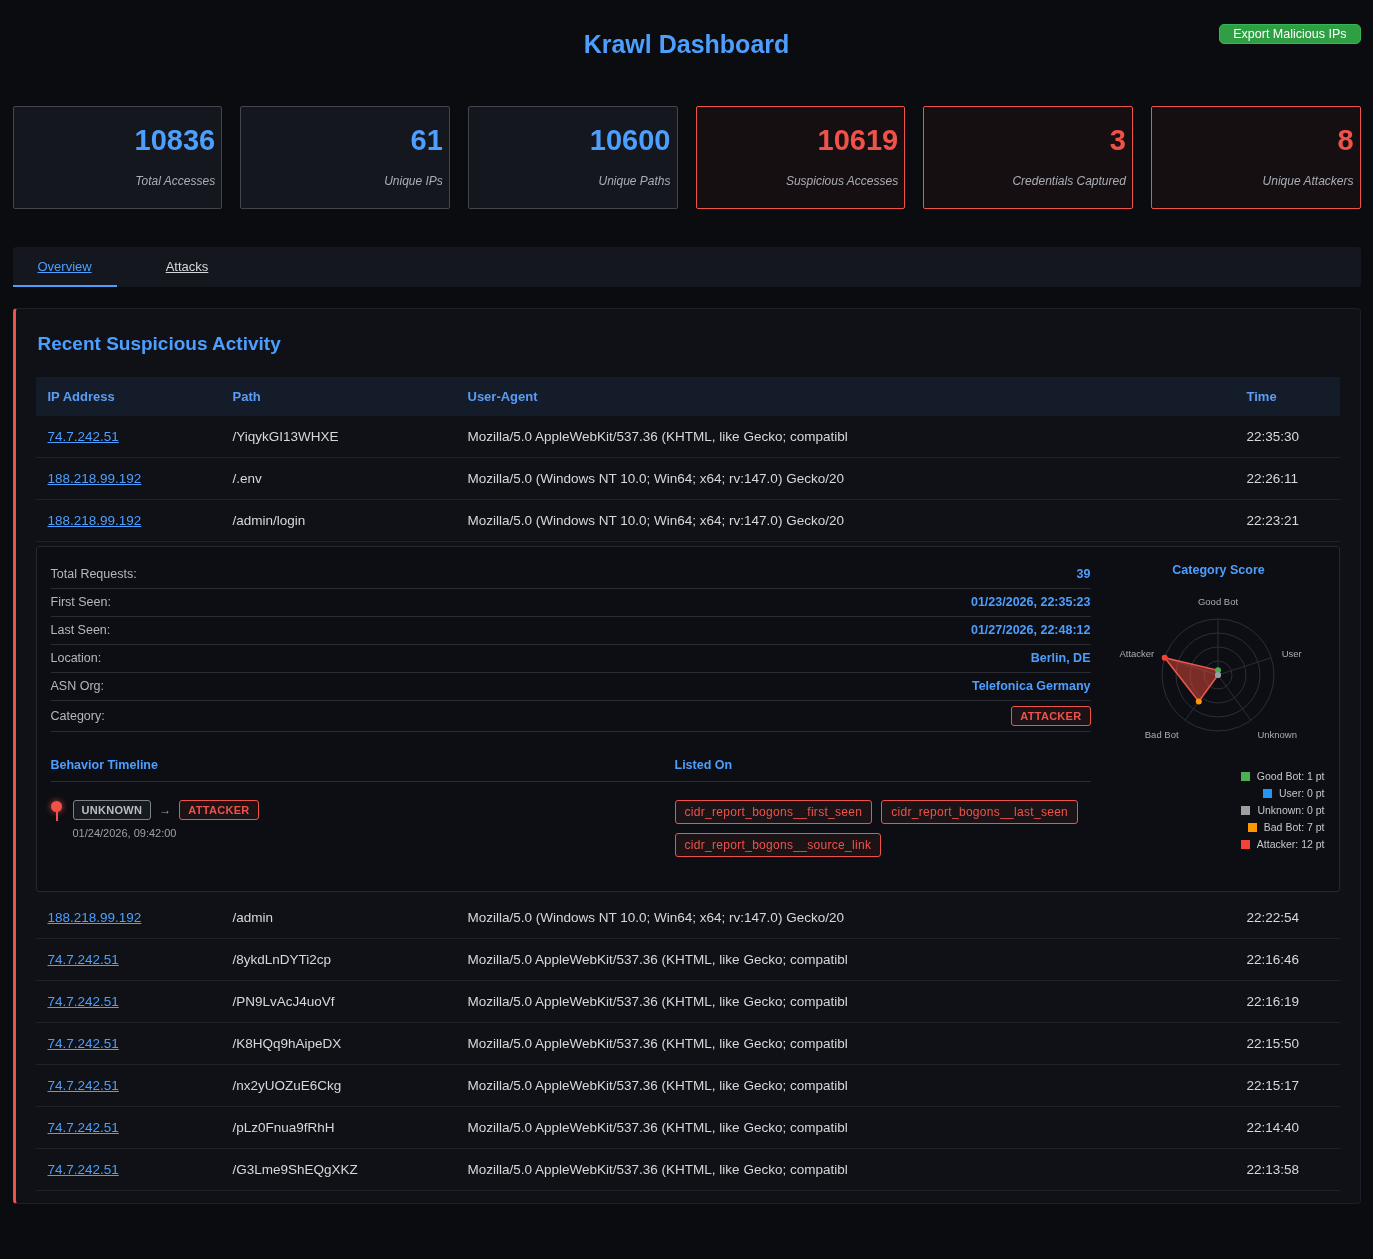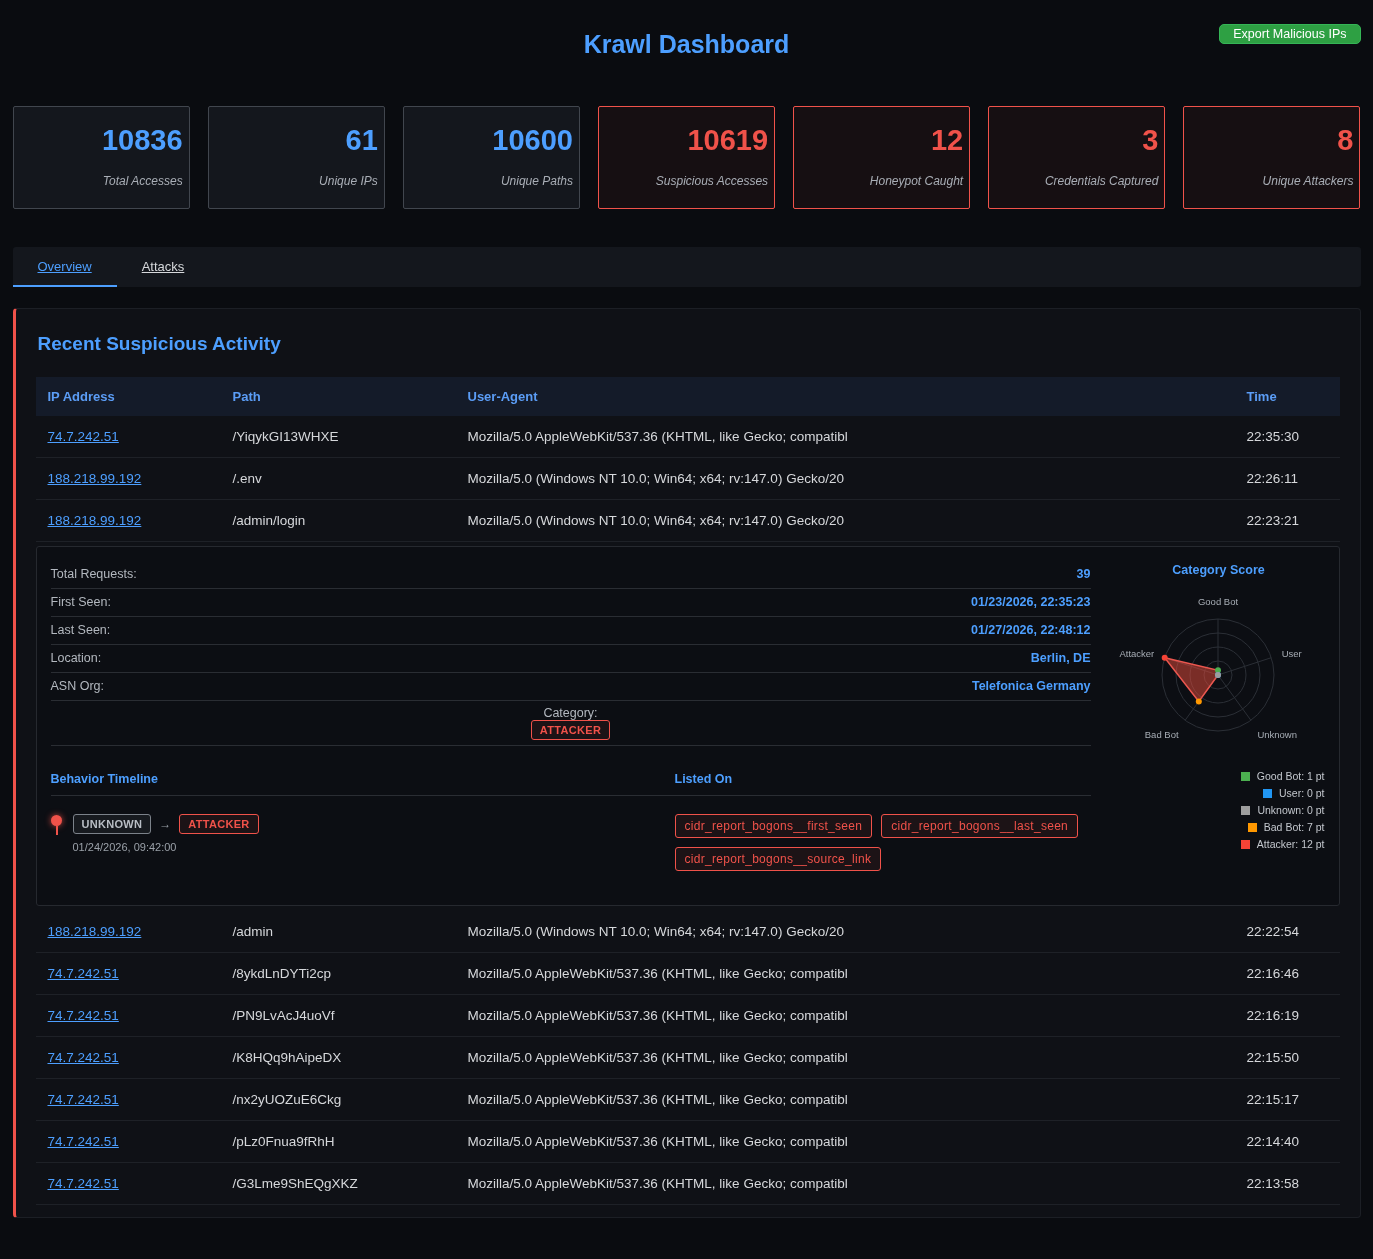--- a/index.html
+++ b/index.html
@@ -16,21 +16,21 @@
   .export-btn{position:absolute;right:0;top:2px;background:var(--green);color:#fff;border:1px solid #35b556;
     border-radius:5px;font-size:12.5px;padding:2px 13px;cursor:pointer;font-family:inherit;}
 
   .stats-row{display:flex;gap:18px;margin-top:32px;}
   .stat-card{flex:1;background:var(--card);border:1px solid #41464e;border-radius:2px;text-align:right;padding:17px 6px 20px;}
   .stat-card.alert{border-color:var(--red);background:#160f12;}
   .stat-value{font-size:29px;font-weight:bold;color:var(--blue);}
   .stat-card.alert .stat-value{color:var(--red);}
   .stat-label{margin-top:17px;font-size:12px;color:var(--muted);font-style:italic;}
 
-  .tabs{margin-top:38px;background:var(--card);border-radius:3px;display:flex;height:40px;}
+  .tabs{margin-top:38px;background:var(--card);border-radius:3px;display:flex;height:40px;gap:24px;}
   .tab{display:flex;align-items:center;padding:0 25px;font-size:13px;color:var(--text);
     text-decoration:underline;border-bottom:2px solid transparent;}
   .tab.active{color:var(--blue);border-bottom-color:var(--blue);}
 
   .panel{margin-top:21px;background:var(--panel);border:1px solid #1c1f25;border-left:3px solid var(--red);
     border-radius:4px;padding:24px 20px 12px;}
   .panel-title{color:var(--blue);font-size:19px;font-weight:bold;margin:0 2px 22px;}
 
   .activity-table{width:100%;border-collapse:collapse;}
   .activity-table th{background:#141b29;color:#5b9df6;font-size:13px;text-align:left;padding:12px;font-weight:bold;}
@@ -39,21 +39,21 @@
   .ip-link{color:var(--blue);text-decoration:underline;}
   .data-row{cursor:pointer;}
 
   .detail-row>td{padding:4px 0 5px;border-bottom:none;}
   .detail-card{background:#0c0e13;border:1px solid #26292f;border-radius:3px;display:flex;gap:22px;padding:14px 14px 34px;}
   .detail-left{flex:1;min-width:0;}
   .field-row{display:flex;justify-content:space-between;align-items:center;padding:6px 0 7px;
     border-bottom:1px solid #2a2d33;font-size:12.5px;}
   .field-label{color:#b3b8bf;}
   .field-value{color:var(--blue);font-weight:bold;}
-  .category-row{padding:5px 0;flex-direction:column;}
+  .category-row{padding:5px 0;}
 
   .badge{display:inline-block;border-radius:3px;font-size:11px;font-weight:bold;padding:3px 8px;letter-spacing:.3px;}
   .badge-red{color:var(--red);border:1px solid var(--red);background:rgba(240,82,74,.07);}
   .badge-gray{color:#b9bec5;border:1px solid #7c828a;background:#171a1f;}
   .badge-sm{font-size:12px;font-weight:normal;padding:4px 9px;}
 
   .detail-columns{display:flex;margin-top:26px;}
   .behavior-col{flex:1.5;min-width:0;}
   .listed-col{flex:1;min-width:0;}
   .sub-title{color:var(--blue);font-size:12.5px;font-weight:bold;padding-bottom:9px;
@@ -98,24 +98,20 @@
     <div class="stat-value">61</div>
     <div class="stat-label">Unique IPs</div>
   </div>
       <div class="stat-card">
     <div class="stat-value">10600</div>
     <div class="stat-label">Unique Paths</div>
   </div>
       <div class="stat-card alert">
     <div class="stat-value">10619</div>
     <div class="stat-label">Suspicious Accesses</div>
-  </div>
-      <div class="stat-card alert">
-    <div class="stat-value">12</div>
-    <div class="stat-label">Honeypot Caught</div>
   </div>
       <div class="stat-card alert">
     <div class="stat-value">3</div>
     <div class="stat-label">Credentials Captured</div>
   </div>
       <div class="stat-card alert">
     <div class="stat-value">8</div>
     <div class="stat-label">Unique Attackers</div>
   </div>
     </section>

